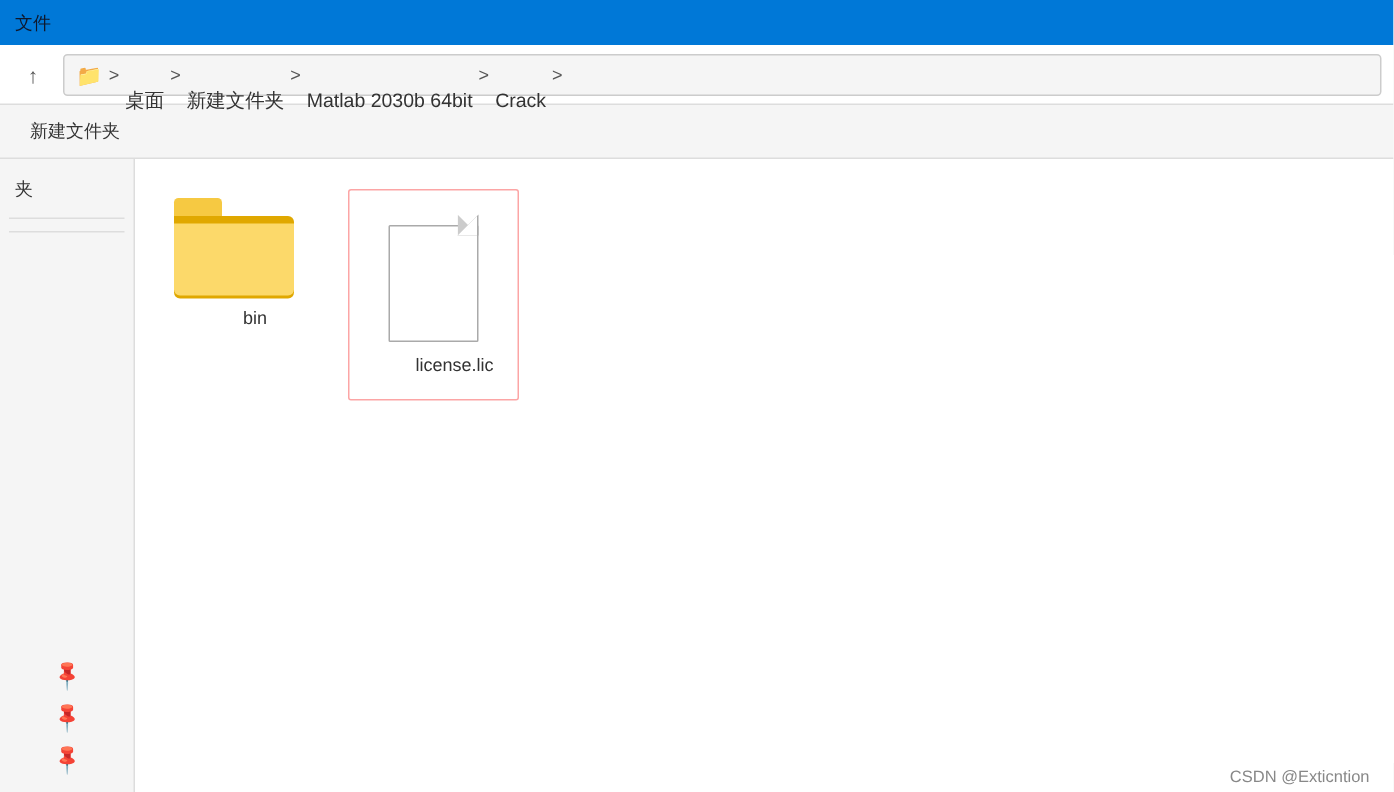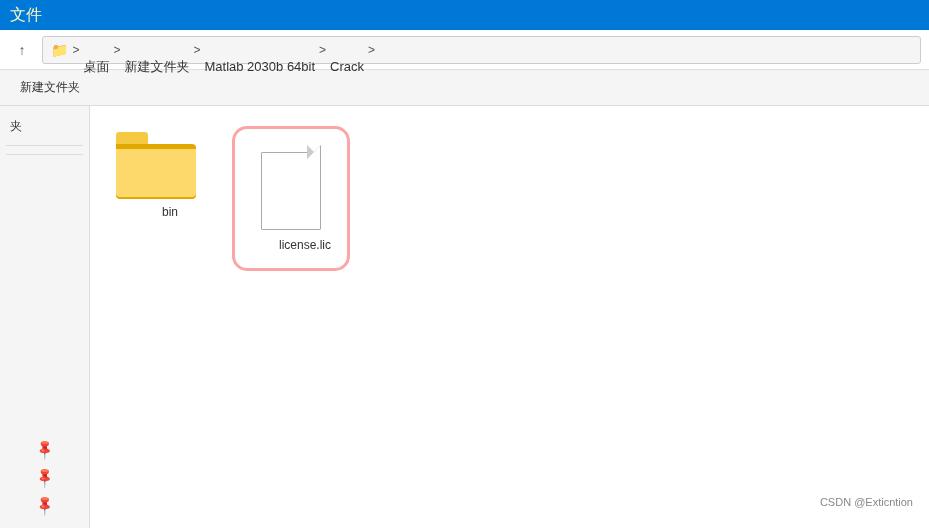--- a/index.html
+++ b/index.html
@@ -12,22 +12,22 @@
       position: relative;
     }
 
     
     .title-bar {
       background: #0078d7;
       height: 30px;
       display: flex;
       align-items: center;
       padding: 0 10px;
-      color: #fef9c3;
-      font-size: 16px;
+      color: #0f172a;
+      font-size: 12px;
     }
 
     
     .address-bar-row {
       background: white;
       height: 40px;
       display: flex;
       align-items: center;
       padding: 0 8px;
       border-bottom: 1px solid #ddd;
@@ -245,37 +245,37 @@
       right: 5px;
       width: 14px;
       height: 14px;
       background: #ccc;
       border-radius: 0 0 0 0;
       clip-path: polygon(0 0, 100% 100%, 0 100%);
     }
 
     
     .selected-border {
-      border: 3px solid #fca5a5;
-      border-radius: 15px;
+      border: 1px solid #fca5a5;
+      border-radius: 2px;
       padding: 10px;
       position: relative;
     }
 
     .file-label {
       font-size: 12px;
       color: #333;
       text-align: center;
       padding-left: 28px;
     }
 
     
     .watermark {
       position: absolute;
-      bottom: 20px;
+      bottom: 4px;
       right: 16px;
       font-size: 11px;
       color: #888;
     }
 
     
     .sidebar-divider {
       height: 1px;
       background: #ddd;
       margin: 4px 6px;

